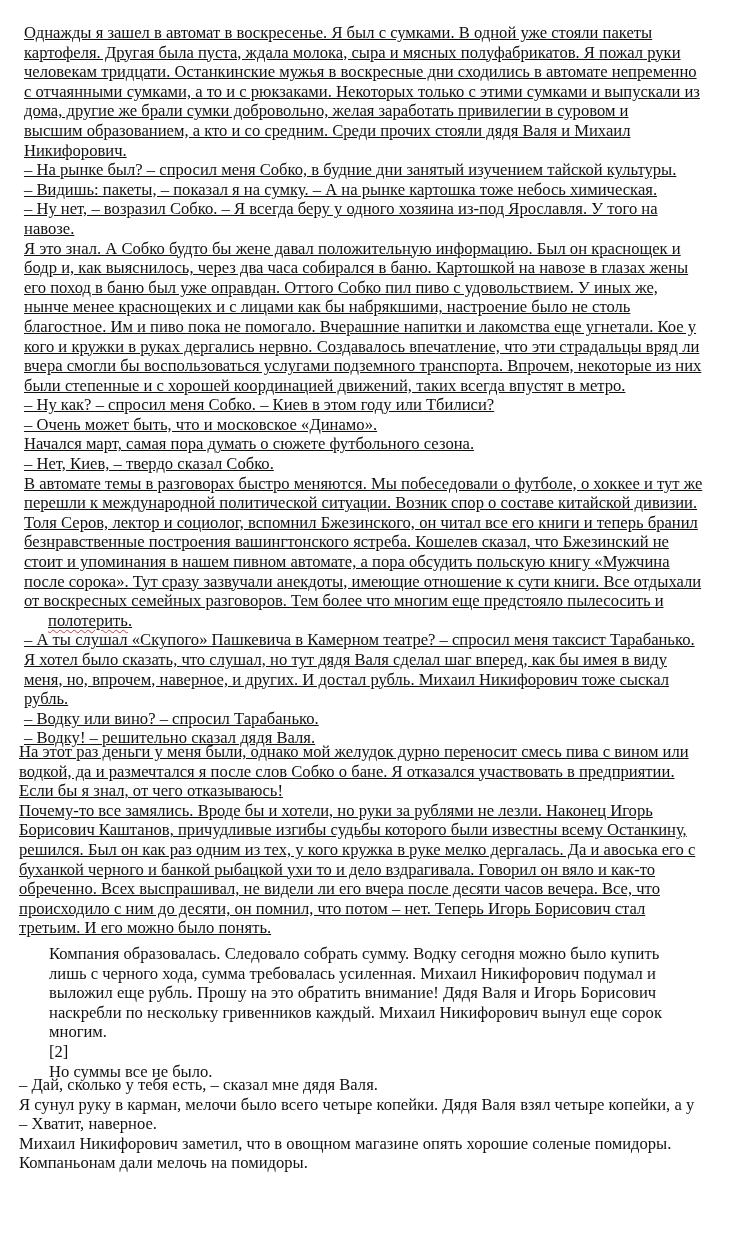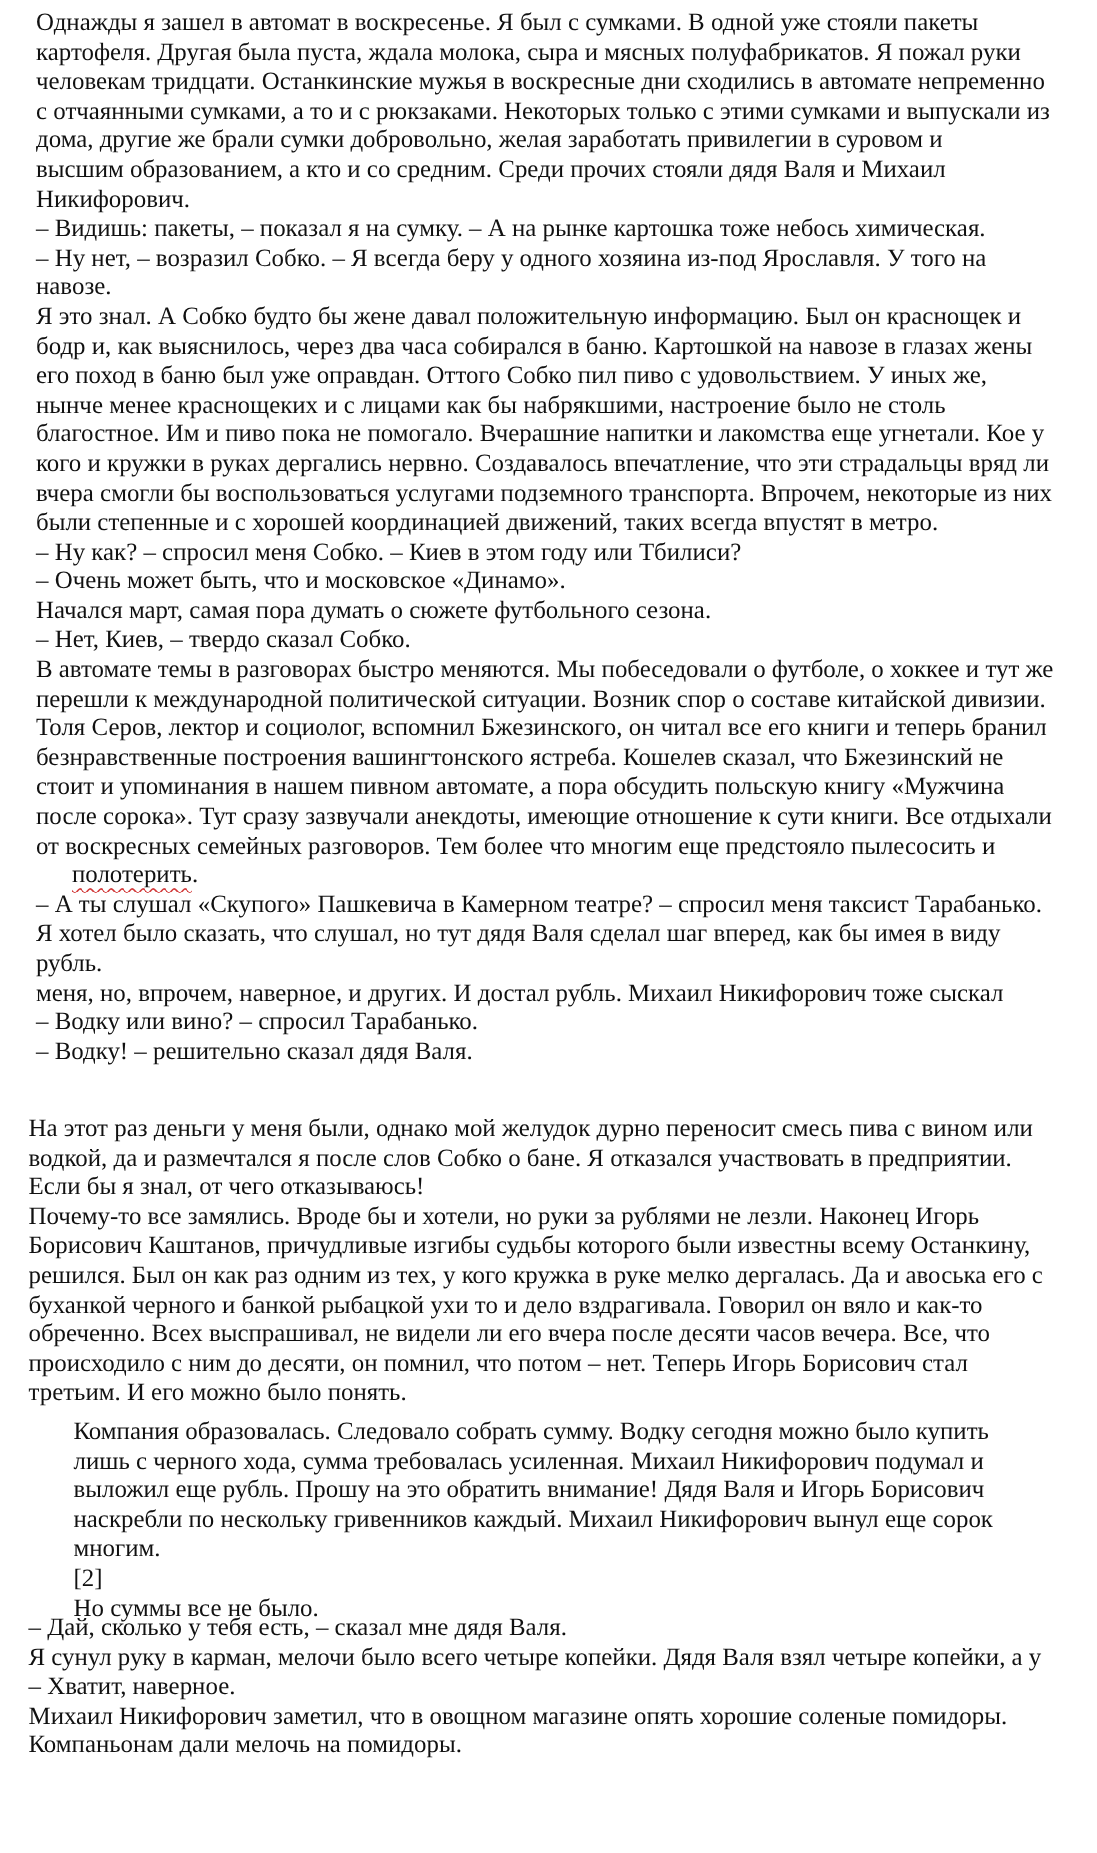--- a/index.html
+++ b/index.html
@@ -4,37 +4,38 @@
 <style>
   html, body { margin: 0; padding: 0; background: #ffffff; }
   body {
     width: 731px; height: 1235px; overflow: hidden; position: relative;
     font-family: "Liberation Serif", "DejaVu Serif", serif;
     color: #111111;
     font-size: 16.6px;
   }
   .block { position: absolute; }
   .line { height: 19.6px; line-height: 19.6px; white-space: nowrap; }
-  #block-a { left: 24px; top: 5px; }
-  #block-b { left: 19px; top: 742px; }
+  #block-a { left: 24px; top: 23px; text-decoration: underline; }
+  #block-b { left: 19px; top: 742px; text-decoration: underline; }
   #block-c { left: 49px; top: 944px; }
   #block-d { left: 19px; top: 1075px; }
   .spell { text-decoration: underline wavy #d23a3a; text-decoration-thickness: 1px; text-underline-offset: 3px; margin-left: 24px; }
 </style>
 </head>
 <body>
 
 <div class="block" id="block-a">
     <div class="line">Однажды я зашел в автомат в воскресенье. Я был с сумками. В одной уже стояли пакеты</div>
     <div class="line">картофеля. Другая была пуста, ждала молока, сыра и мясных полуфабрикатов. Я пожал руки</div>
     <div class="line">человекам тридцати. Останкинские мужья в воскресные дни сходились в автомате непременно</div>
     <div class="line">с отчаянными сумками, а то и с рюкзаками. Некоторых только с этими сумками и выпускали из</div>
     <div class="line">дома, другие же брали сумки добровольно, желая заработать привилегии в суровом и</div>
     <div class="line">высшим образованием, а кто и со средним. Среди прочих стояли дядя Валя и Михаил</div>
     <div class="line">Никифорович.</div>
+    <div class="line">– На рынке был? – спросил меня Собко, в будние дни занятый изучением тайской культуры.</div>
     <div class="line">– Видишь: пакеты, – показал я на сумку. – А на рынке картошка тоже небось химическая.</div>
     <div class="line">– Ну нет, – возразил Собко. – Я всегда беру у одного хозяина из-под Ярославля. У того на</div>
     <div class="line">навозе.</div>
     <div class="line">Я это знал. А Собко будто бы жене давал положительную информацию. Был он краснощек и</div>
     <div class="line">бодр и, как выяснилось, через два часа собирался в баню. Картошкой на навозе в глазах жены</div>
     <div class="line">его поход в баню был уже оправдан. Оттого Собко пил пиво с удовольствием. У иных же,</div>
     <div class="line">нынче менее краснощеких и с лицами как бы набрякшими, настроение было не столь</div>
     <div class="line">благостное. Им и пиво пока не помогало. Вчерашние напитки и лакомства еще угнетали. Кое у</div>
     <div class="line">кого и кружки в руках дергались нервно. Создавалось впечатление, что эти страдальцы вряд ли</div>
     <div class="line">вчера смогли бы воспользоваться услугами подземного транспорта. Впрочем, некоторые из них</div>
@@ -46,22 +47,22 @@
     <div class="line">В автомате темы в разговорах быстро меняются. Мы побеседовали о футболе, о хоккее и тут же</div>
     <div class="line">перешли к международной политической ситуации. Возник спор о составе китайской дивизии.</div>
     <div class="line">Толя Серов, лектор и социолог, вспомнил Бжезинского, он читал все его книги и теперь бранил</div>
     <div class="line">безнравственные построения вашингтонского ястреба. Кошелев сказал, что Бжезинский не</div>
     <div class="line">стоит и упоминания в нашем пивном автомате, а пора обсудить польскую книгу «Мужчина</div>
     <div class="line">после сорока». Тут сразу зазвучали анекдоты, имеющие отношение к сути книги. Все отдыхали</div>
     <div class="line">от воскресных семейных разговоров. Тем более что многим еще предстояло пылесосить и</div>
     <div class="line"><span class="spell">полотерить</span>.</div>
     <div class="line">– А ты слушал «Скупого» Пашкевича в Камерном театре? – спросил меня таксист Тарабанько.</div>
     <div class="line">Я хотел было сказать, что слушал, но тут дядя Валя сделал шаг вперед, как бы имея в виду</div>
+    <div class="line">меня, но, впрочем, наверное, и других. И достал рубль. Михаил Никифорович тоже сыскал</div>
     <div class="line">рубль.</div>
-    <div class="line">меня, но, впрочем, наверное, и других. И достал рубль. Михаил Никифорович тоже сыскал</div>
     <div class="line">– Водку или вино? – спросил Тарабанько.</div>
     <div class="line">– Водку! – решительно сказал дядя Валя.</div>
   </div>
 <div class="block" id="block-b">
     <div class="line">На этот раз деньги у меня были, однако мой желудок дурно переносит смесь пива с вином или</div>
     <div class="line">водкой, да и размечтался я после слов Собко о бане. Я отказался участвовать в предприятии.</div>
     <div class="line">Если бы я знал, от чего отказываюсь!</div>
     <div class="line">Почему-то все замялись. Вроде бы и хотели, но руки за рублями не лезли. Наконец Игорь</div>
     <div class="line">Борисович Каштанов, причудливые изгибы судьбы которого были известны всему Останкину,</div>
     <div class="line">решился. Был он как раз одним из тех, у кого кружка в руке мелко дергалась. Да и авоська его с</div>

